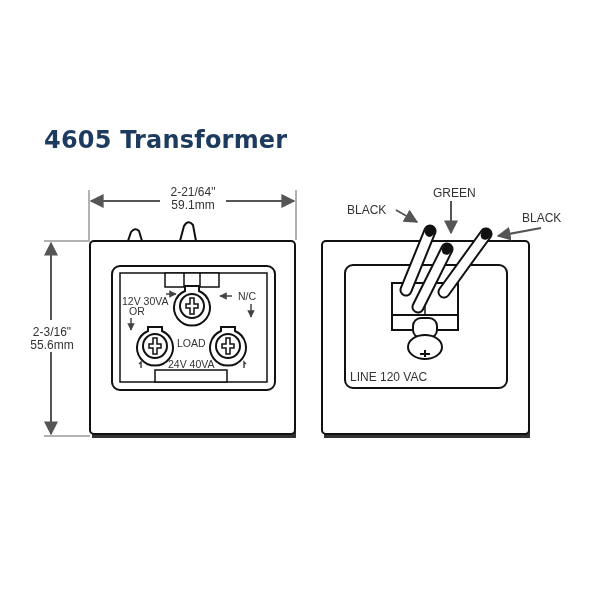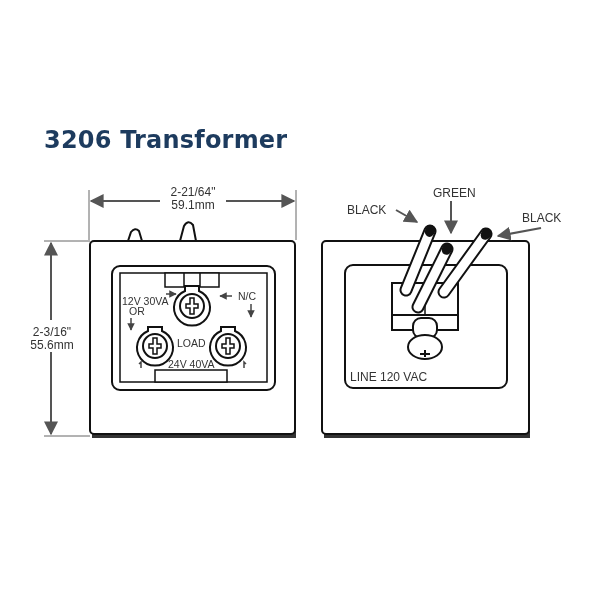--- a/index.html
+++ b/index.html
@@ -6,21 +6,21 @@
   body { width:600px; height:600px; position:relative; overflow:hidden;
          font-family:"Liberation Sans", sans-serif; }
   .title { position:absolute; left:44px; top:126px; font-size:24px; font-weight:bold;
            color:#1d3b5e; letter-spacing:0.2px; font-family:"DejaVu Sans", sans-serif; }
   svg.diagram { position:absolute; left:0; top:0; }
   .lbl { font-family:"Liberation Sans", sans-serif; fill:#333; }
 </style>
 </head>
 <body>
 
-<div class="title">3206 Transformer</div>
+<div class="title">4605 Transformer</div>
 
 <svg class="diagram" width="600" height="600" viewBox="0 0 600 600">
   <defs>
     <marker id="arr" viewBox="0 0 10 10" refX="9" refY="5" markerWidth="7" markerHeight="7" orient="auto-start-reverse">
       <path d="M0,0 L10,5 L0,10 z" fill="#555"></path>
     </marker>
     <marker id="arrS" viewBox="0 0 10 10" refX="9" refY="5" markerWidth="5" markerHeight="5" orient="auto-start-reverse">
       <path d="M0,0 L10,5 L0,10 z" fill="#444"></path>
     </marker>
   </defs>

